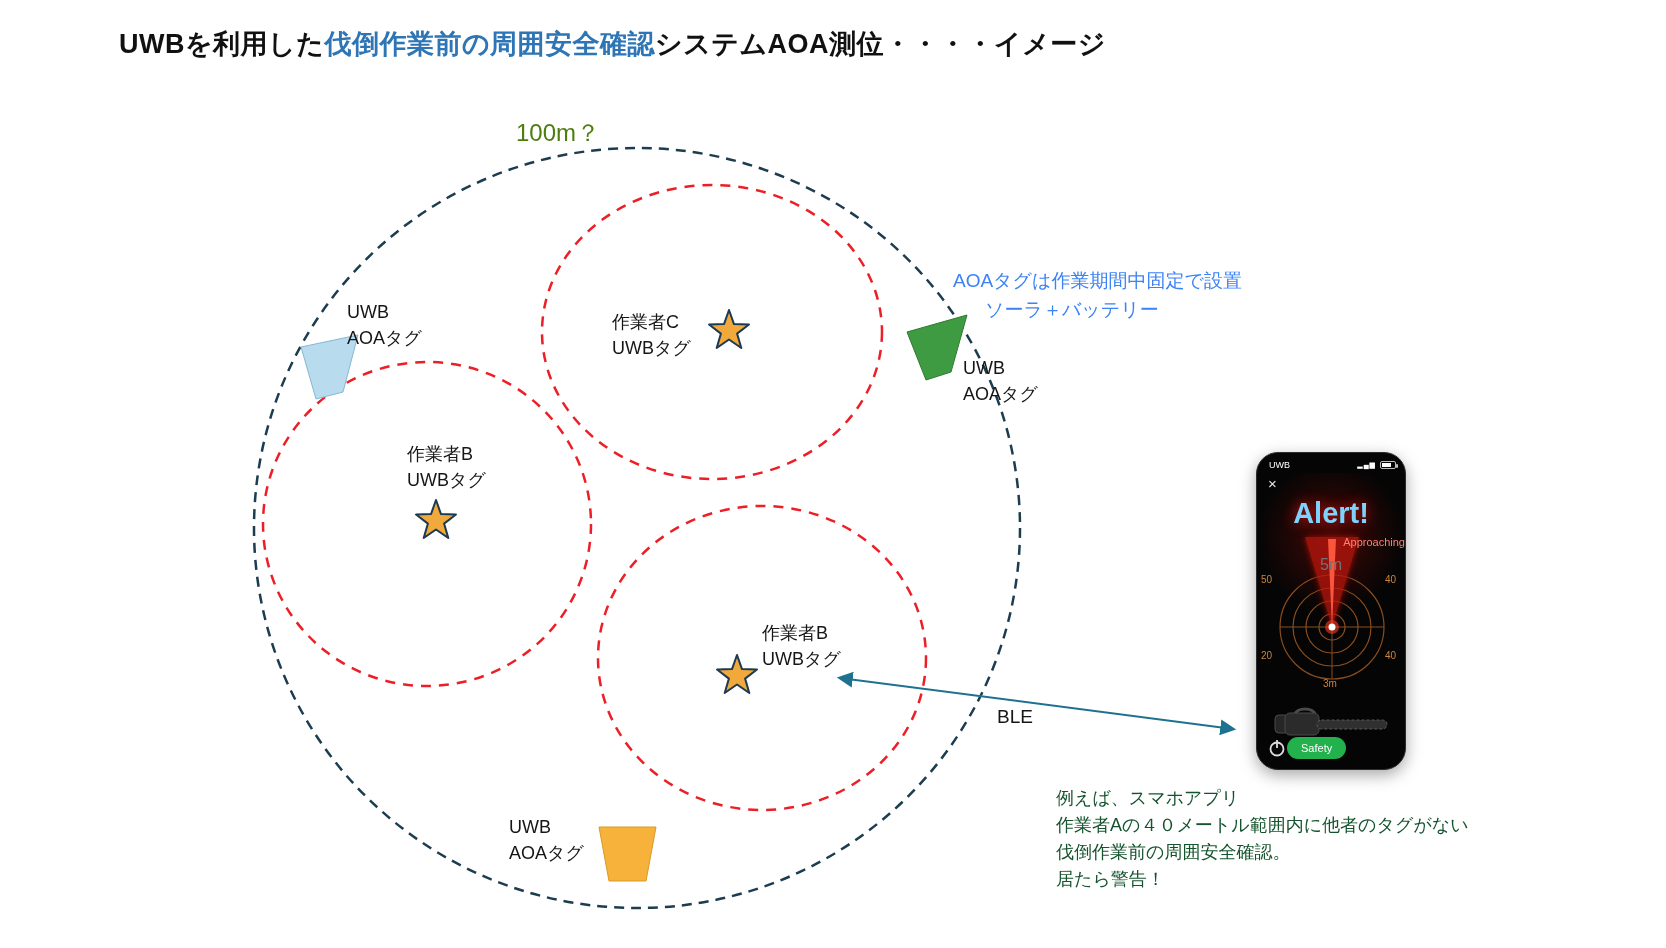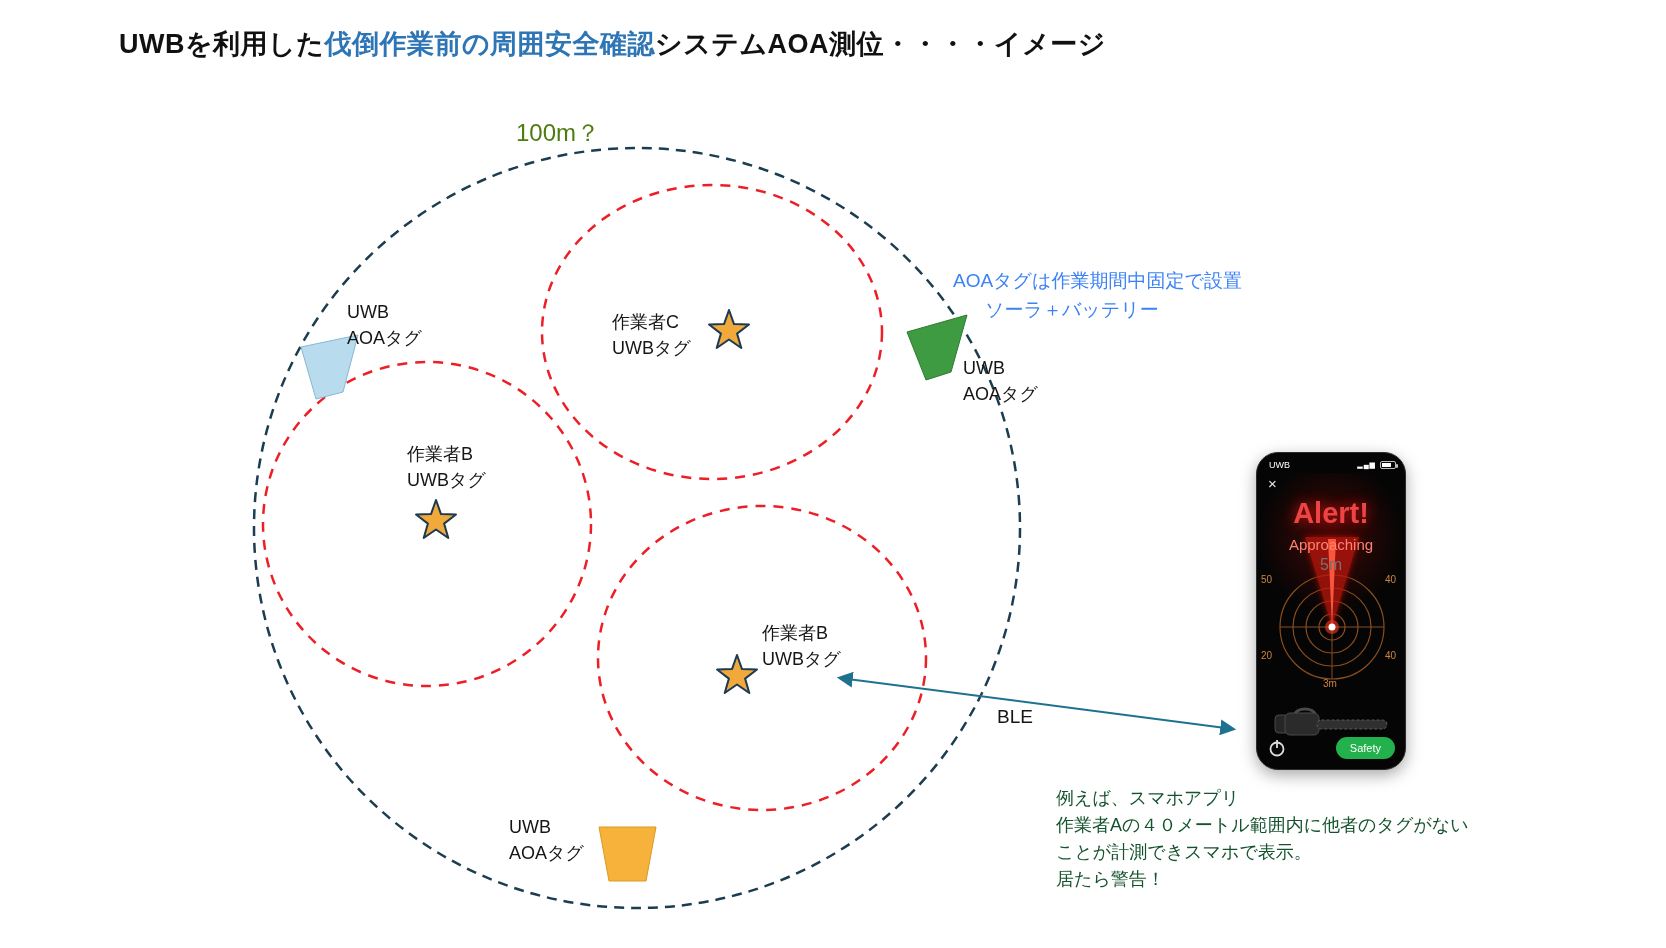--- a/index.html
+++ b/index.html
@@ -113,39 +113,39 @@
     right: -3px; top: 2px; width: 2px; height: 4px;
     background: #bdbdbd; border-radius: 1px;
   }
   .close-x {
     position: absolute; left: 11px; top: 23px;
     color: #e8e8e8; font-size: 15px; line-height: 15px;
   }
   .alert-title {
     position: absolute; top: 44px; width: 100%;
     text-align: center;
-    color: #ef4444; font-size: 29px; font-weight: 700;
+    color: #7dd3fc; font-size: 29px; font-weight: 700;
     text-shadow: 0 0 14px rgba(255,25,25,0.85);
   }
   .alert-sub {
     position: absolute; top: 83px; width: 100%;
-    text-align: center; color: #ff8272; font-size: 15px;
+    text-align: right; color: #ff8272; font-size: 11px;
   }
   .alert-dist {
     position: absolute; top: 103px; width: 100%;
     text-align: center; color: #737373; font-size: 16px;
   }
   .radar-svg { position: absolute; left: 0; top: 30px; width: 150px; height: 230px; }
   .ring { fill: none; stroke: #8a4d1e; stroke-width: 1.2; }
   .cross { stroke: #8a4d1e; stroke-width: 1; }
   .radar-num { fill: #cd853f; font-size: 10px; font-family: "Liberation Sans", sans-serif; }
   .chainsaw-svg { position: absolute; left: 16px; top: 250px; width: 118px; height: 36px; }
   .phone-footer {
     position: absolute; left: 0; right: 0; bottom: 10px;
-    display: flex; justify-content: space-between; align-items: center;
+    display: flex; justify-content: flex-start; align-items: center;
     padding: 0 10px;
   }
   .safety-btn {
     background: #22b14c;
     color: #ffffff;
     font-size: 11px;
     padding: 5px 14px;
     border-radius: 14px;
   }
 </style>
@@ -212,21 +212,21 @@
   <div class="note-blue">
     <span>AOAタグは作業期間中固定で設置</span>
     <span class="indent">ソーラ＋バッテリー</span>
   </div>
 
   <div class="lbl ble-label">BLE</div>
 
   <div class="caption">
     <div>例えば、スマホアプリ</div>
     <div>作業者Aの４０メートル範囲内に他者のタグがない</div>
-    <div>ことが計測できスマホで表示。</div>
+    <div>伐倒作業前の周囲安全確認。</div>
     <div>居たら警告！</div>
   </div>
 
   <div class="phone">
     <div class="screen-glow"></div>
 
     <svg class="radar-svg" viewBox="0 0 150 230">
       <defs>
         <filter id="beamGlow" x="-60%" y="-60%" width="220%" height="220%">
           <feGaussianBlur stdDeviation="3.5" result="b"></feGaussianBlur>

